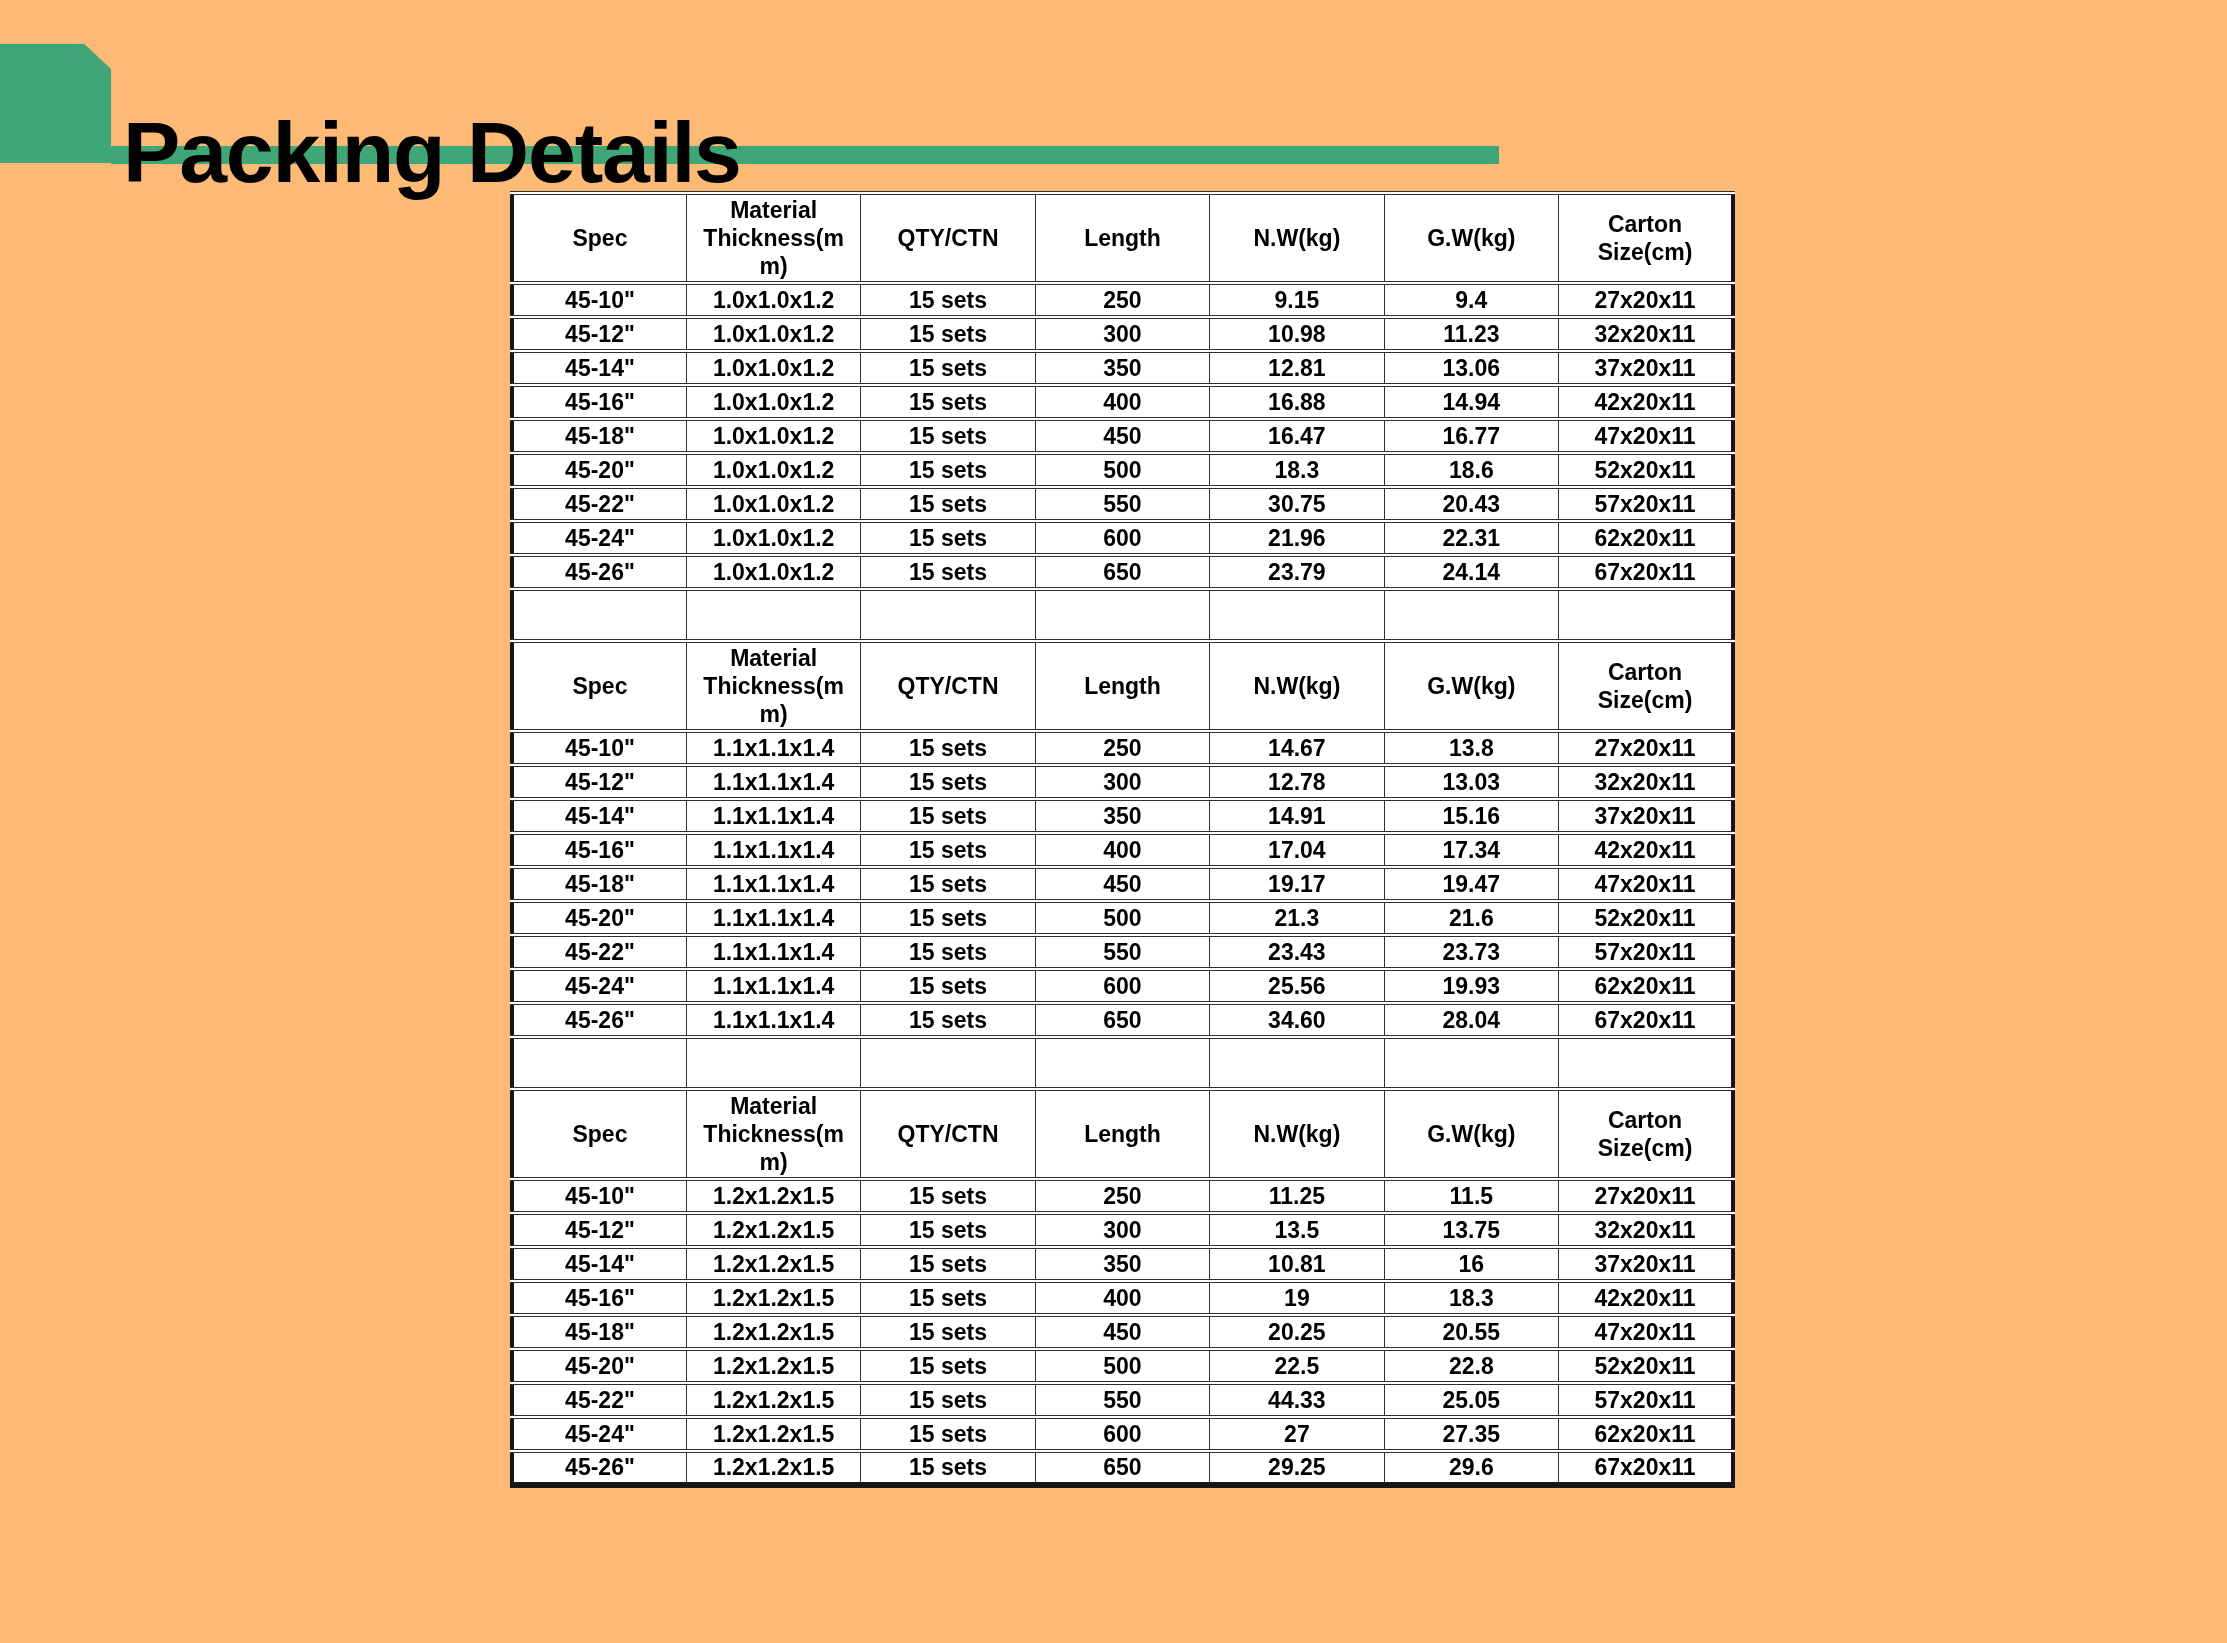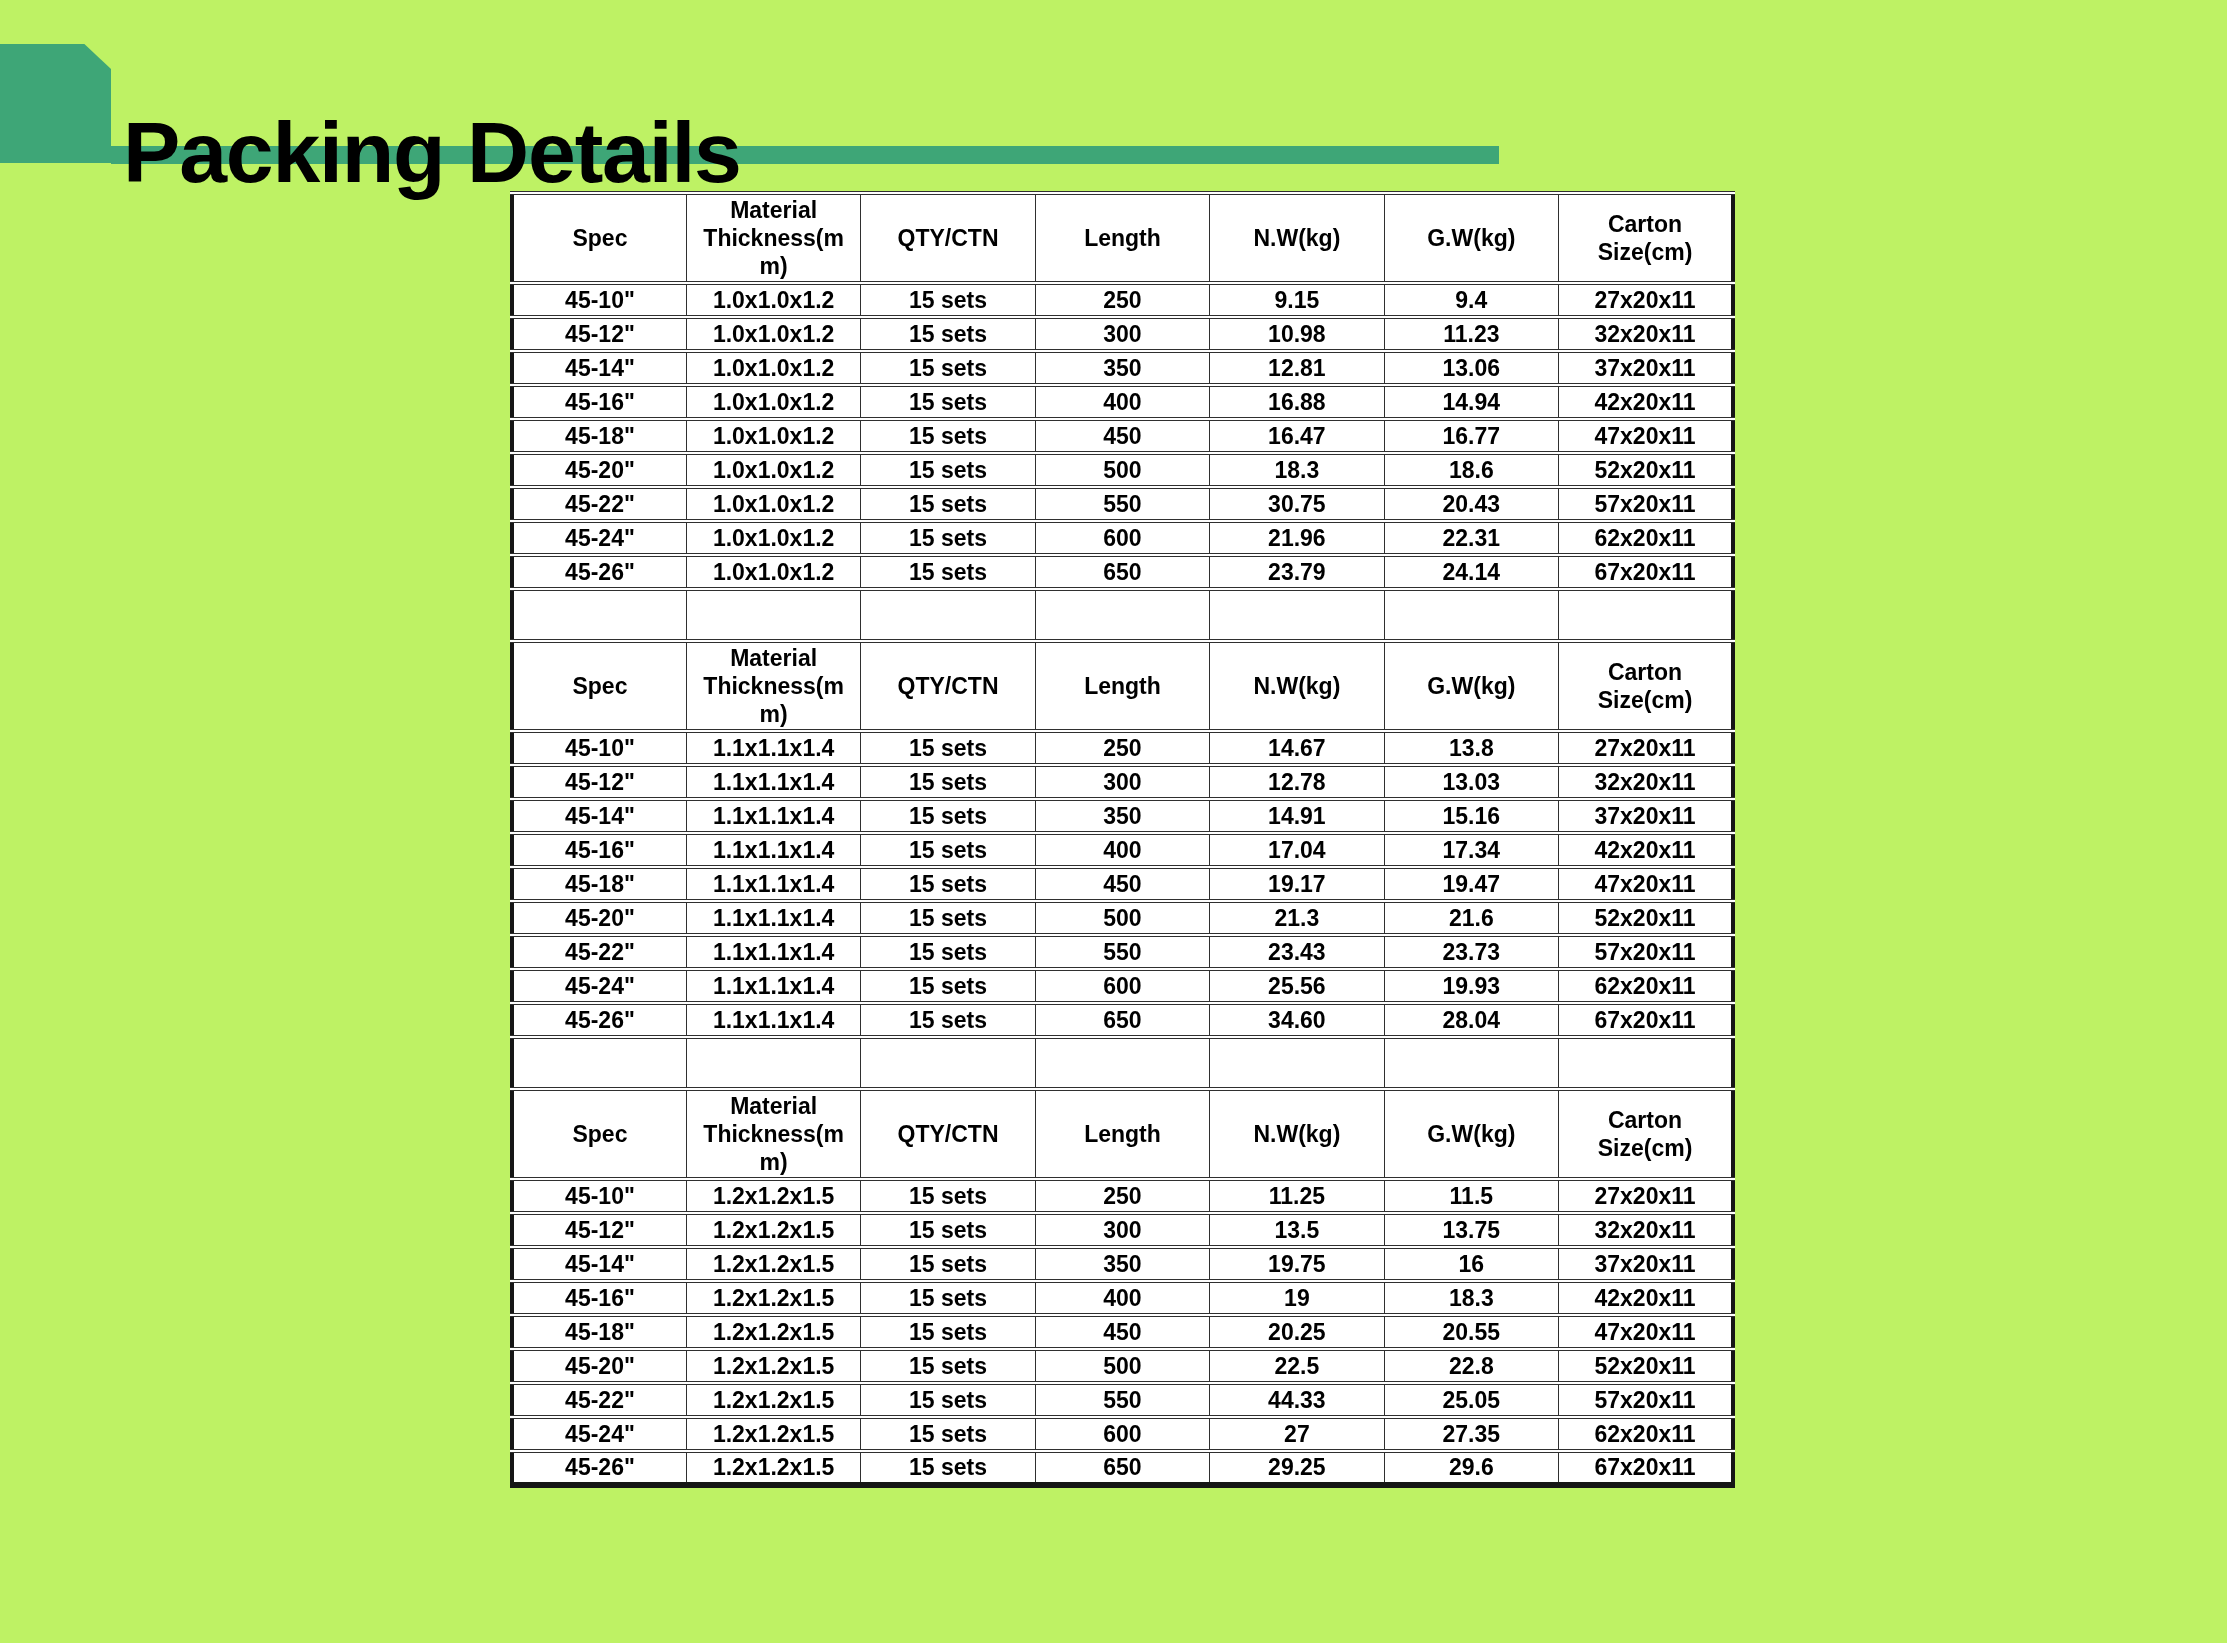--- a/index.html
+++ b/index.html
@@ -8,21 +8,21 @@
     --frame:#161616;
   }
   html,body{margin:0;padding:0;}
   body{
     width:2227px;height:1644px;
     background:#ffffff;
     font-family:"Liberation Sans", sans-serif;
     position:relative;
     overflow:hidden;
   }
-  .slide{position:absolute;inset:0;background:#bef264;}
+  .slide{position:absolute;inset:0;background:#fdba74;}
 
   
   .accent-block{
     position:absolute;left:0;top:44px;width:111px;height:119px;
     background:var(--green);
     clip-path:polygon(0 0,76% 0,100% 21%,100% 100%,0 100%);
   }
   .underline-bar{
     position:absolute;left:111px;top:146px;width:1388px;height:18px;
     background:var(--green);
@@ -297,21 +297,21 @@
           <td>300</td>
           <td>13.5</td>
           <td>13.75</td>
           <td>32x20x11</td>
         </tr>
         <tr class="data-row">
           <td>45-14"</td>
           <td>1.2x1.2x1.5</td>
           <td>15 sets</td>
           <td>350</td>
-          <td>19.75</td>
+          <td>10.81</td>
           <td>16</td>
           <td>37x20x11</td>
         </tr>
         <tr class="data-row">
           <td>45-16"</td>
           <td>1.2x1.2x1.5</td>
           <td>15 sets</td>
           <td>400</td>
           <td>19</td>
           <td>18.3</td>

